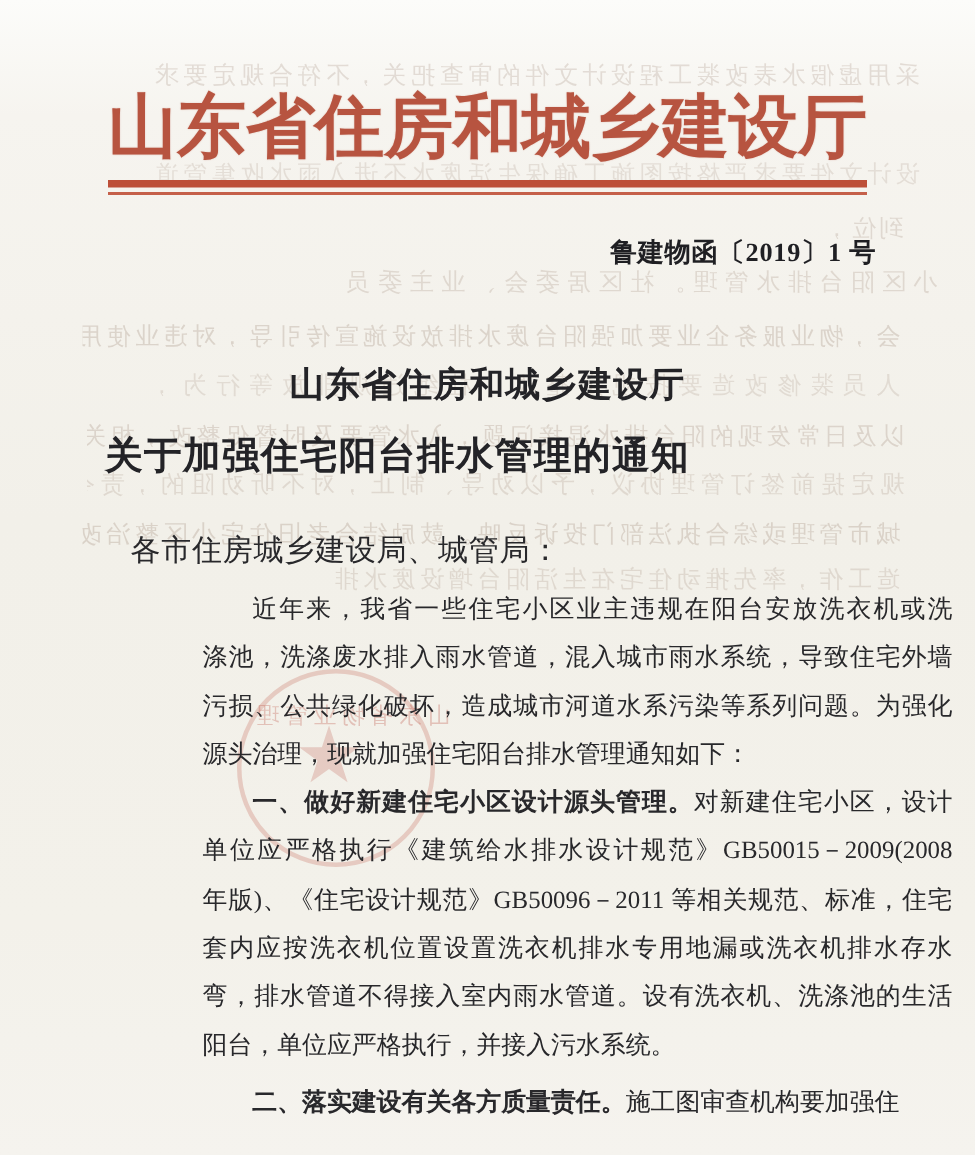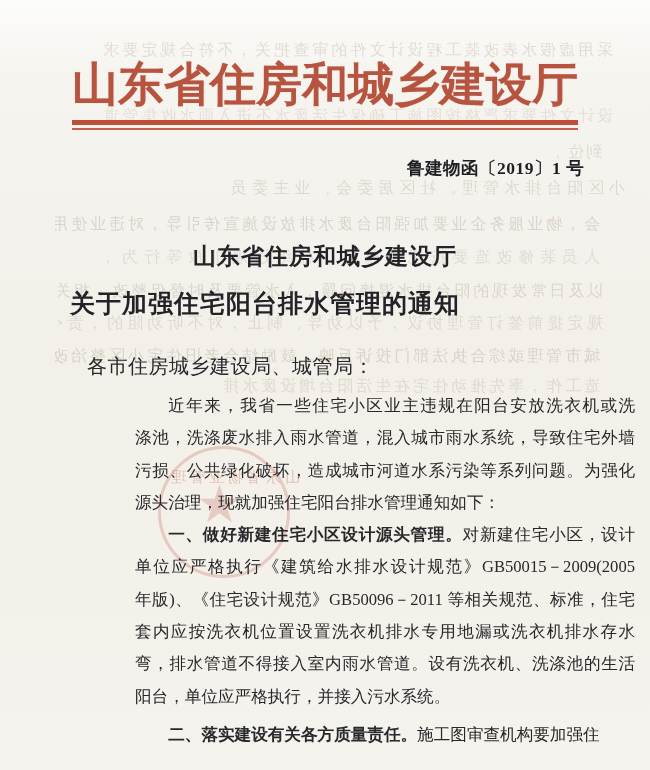--- a/index.html
+++ b/index.html
@@ -117,21 +117,21 @@
 
   <div class="salutation">各市住房城乡建设局、城管局：</div>
 
   <div class="body-text">
     <div class="line indent fill">近年来，我省一些住宅小区业主违规在阳台安放洗衣机或洗</div>
     <div class="line fill">涤池，洗涤废水排入雨水管道，混入城市雨水系统，导致住宅外墙</div>
     <div class="line fill">污损、公共绿化破坏，造成城市河道水系污染等系列问题。为强化</div>
     <div class="line">源头治理，现就加强住宅阳台排水管理通知如下：</div>
 
     <div class="line indent fill"><b>一、做好新建住宅小区设计源头管理。</b><span>对新建住宅小区，设计</span></div>
-    <div class="line fill">单位应严格执行《建筑给水排水设计规范》GB50015－2009(2005</div>
+    <div class="line fill">单位应严格执行《建筑给水排水设计规范》GB50015－2009(2008</div>
     <div class="line fill">年版)、《住宅设计规范》GB50096－2011 等相关规范、标准，住宅</div>
     <div class="line fill">套内应按洗衣机位置设置洗衣机排水专用地漏或洗衣机排水存水</div>
     <div class="line fill">弯，排水管道不得接入室内雨水管道。设有洗衣机、洗涤池的生活</div>
     <div class="line">阳台，单位应严格执行，并接入污水系统。</div>
 
     <div class="line indent para3"><b>二、落实建设有关各方质量责任。</b><span>施工图审查机构要加强住</span></div>
   </div>
 
 </div>
 

